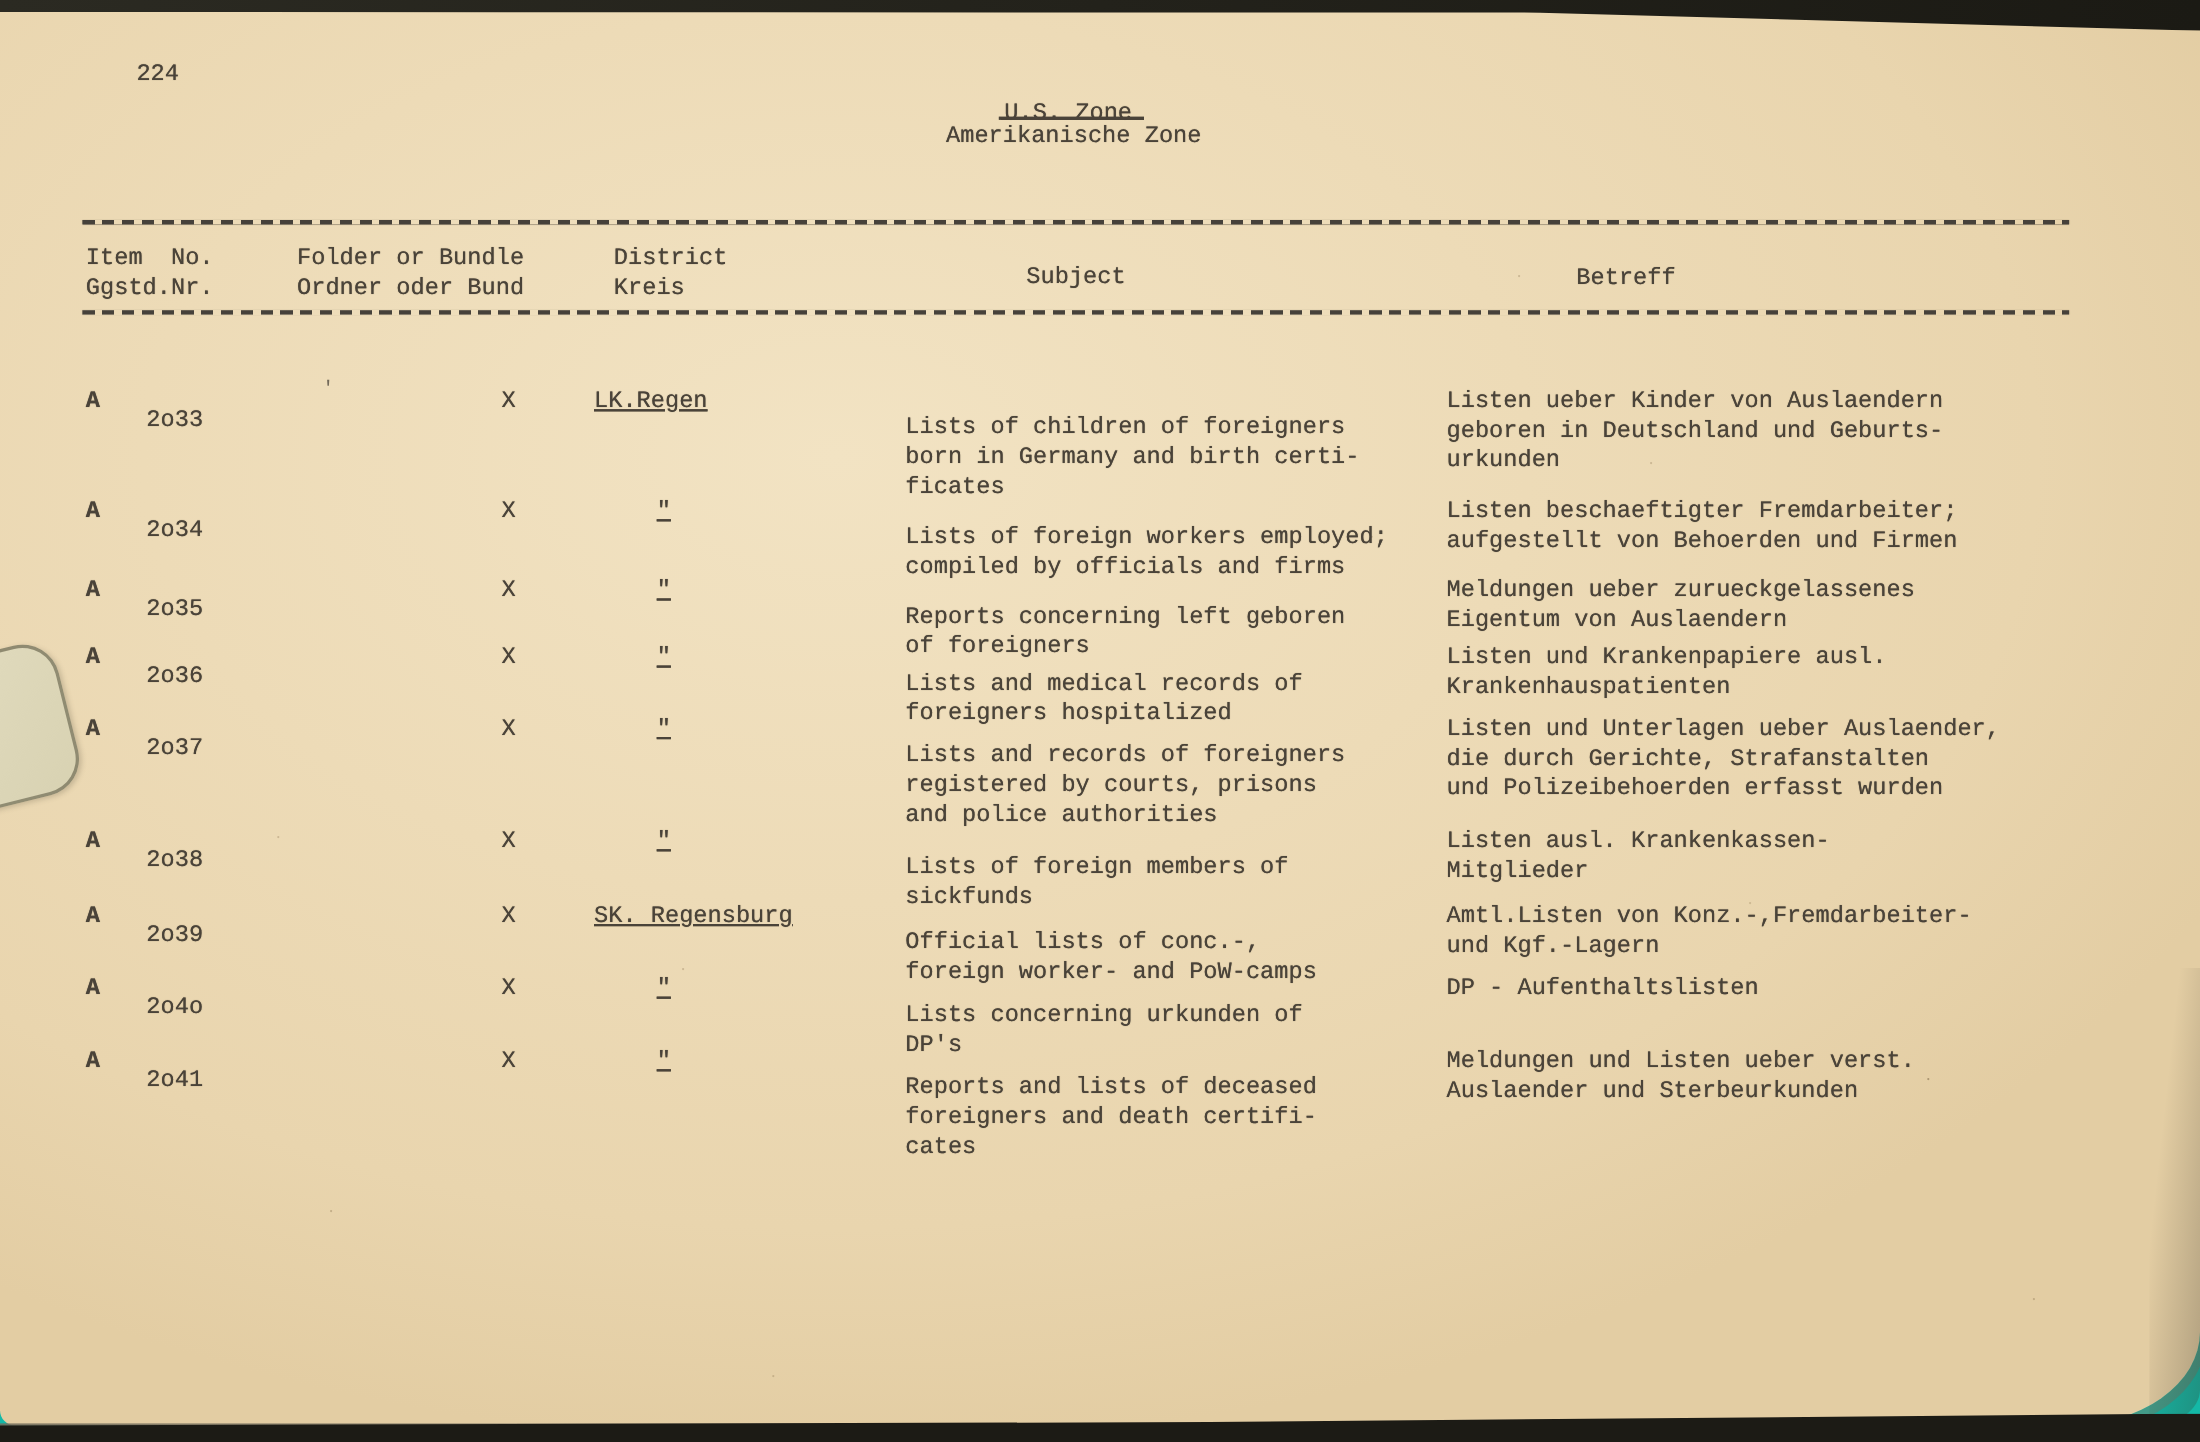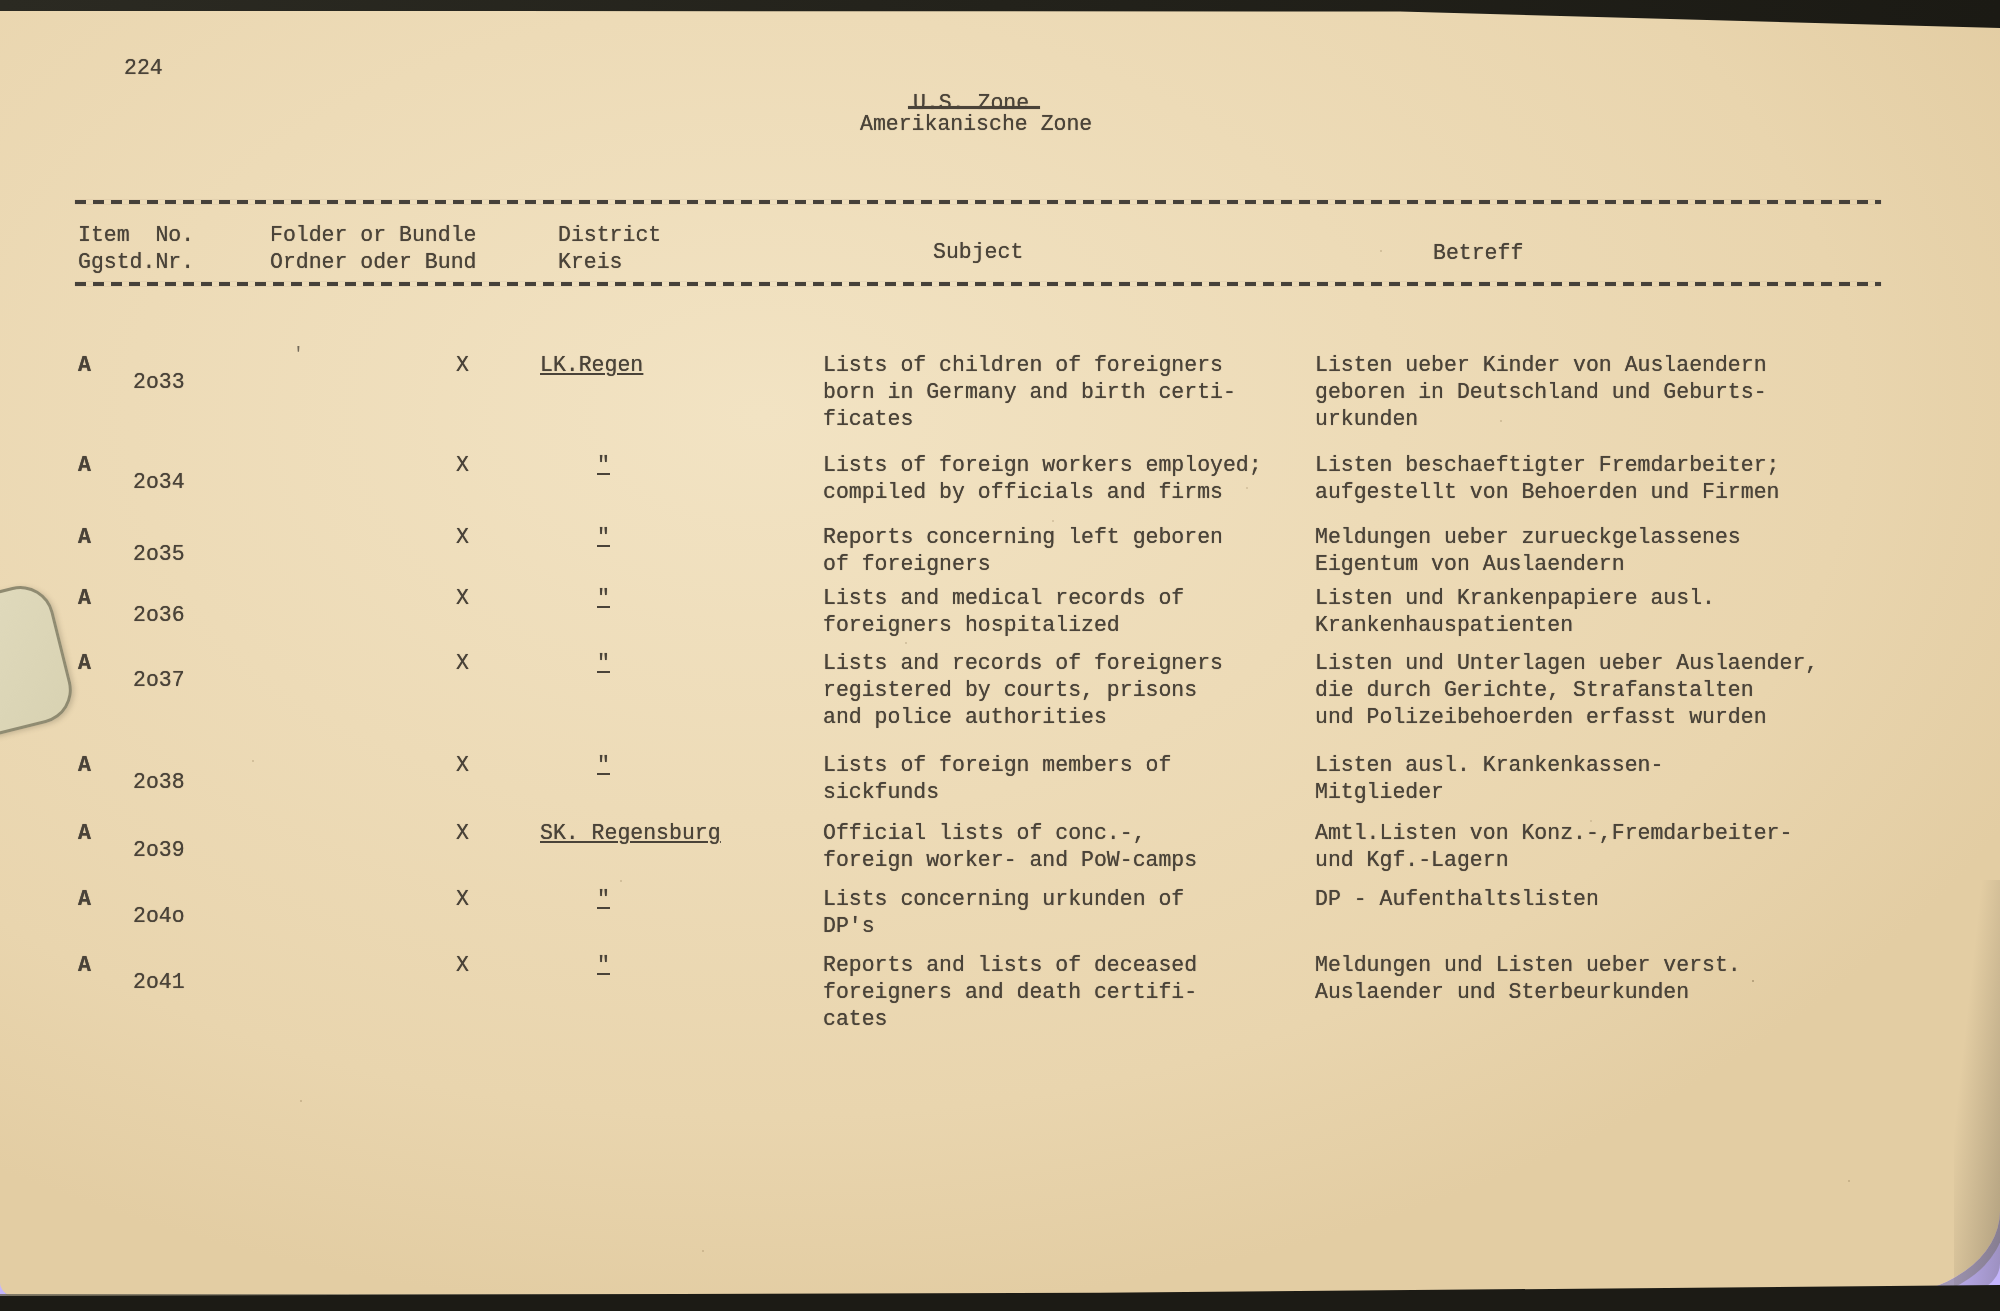--- a/index.html
+++ b/index.html
@@ -1,21 +1,21 @@
 <!DOCTYPE html>
 <html><head>
 <meta charset="utf-8">
 <style>
   html,body{margin:0;padding:0;}
   body{
     width:2000px;height:1311px;overflow:hidden;
     font-family:"Liberation Mono","DejaVu Sans Mono",monospace;
     background:#211f1a;
   }
-  .stage{position:relative;width:2000px;height:1311px;background:#c4b5fd;overflow:hidden;}
+  .stage{position:relative;width:2000px;height:1311px;background:#14b8a6;overflow:hidden;}
 
   
   .paper{
     position:absolute;left:0;top:0;right:0;bottom:15px;
     background:
       radial-gradient(ellipse 1400px 900px at 38% 32%, #f2e3c3 0%, #eddbb7 45%, #e9d5ae 78%, #e3cda3 100%);
     border-bottom-right-radius:120px 85px;
     border-bottom-left-radius:14px;
     box-shadow:5px 7px 0 rgba(125,119,100,.45);
   }
@@ -75,21 +75,21 @@
     box-shadow:0 0 .8px rgba(64,56,44,.7);
   }
 
   .row{position:absolute;left:0;width:100%;height:0;}
   .cell{position:absolute;top:0;color:#4a4339;font-size:21.5px;line-height:27px;white-space:pre;text-shadow:0 0 .7px rgba(64,56,44,.85);z-index:2;}
   .c-letter{left:78px;font-weight:bold;}
   .c-num{left:133px;margin-top:17px;}
   .c-x{left:456px;}
   .c-district{left:540px;text-decoration:underline;}
   .c-district.ditto{left:597px;}
-  .c-subject{left:823px;}
+  .c-subject{left:823px;margin-top:24px;}
   .c-betreff{left:1315px;}
 
   .stray{position:absolute;color:rgba(74,67,57,.75);font-size:18px;z-index:2;}
 </style>
 </head>
 <body>
 
 <div class="stage">
   <div class="paper"></div>
   <div class="speckles"></div>

